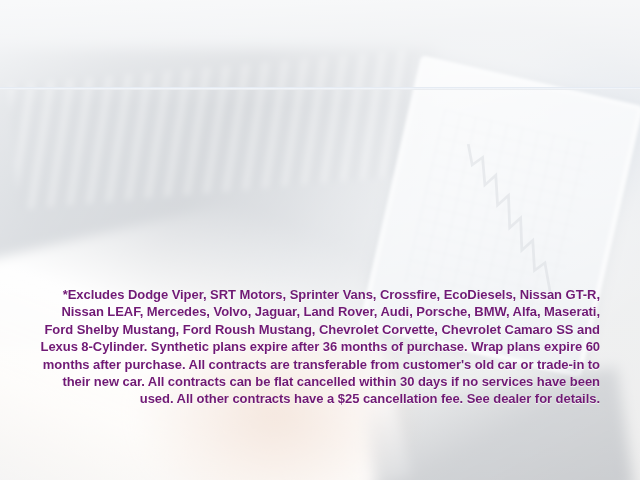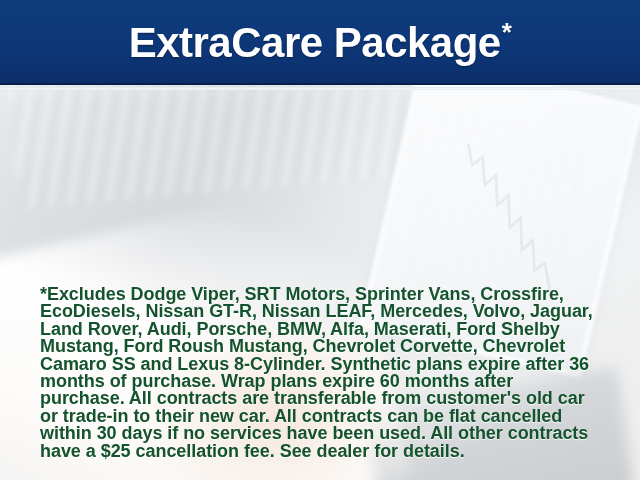--- a/index.html
+++ b/index.html
@@ -229,23 +229,23 @@
     vertical-align: 2px;
     margin-right: 5px;
   }
 
   .disclaimer {
     position: absolute;
     left: 50%;
     transform: translateX(-50%);
     top: 196px;
     width: 560px;
-    text-align: left;
-    color: #14532d;
-    font-size: 18px;
+    text-align: right;
+    color: #701a75;
+    font-size: 13px;
     font-weight: bold;
     line-height: 17.4px;
     letter-spacing: -0.05px;
     text-shadow: 0 1px 1px rgba(255,255,255,0.9);
   }
 </style>
 </head>
 <body>
 
 <div id="promo-card">
@@ -260,23 +260,20 @@
       <svg viewBox="0 0 100 120" preserveAspectRatio="none">
         <polyline points="8,10 14,26 20,18 26,40 32,30 38,54 44,44 50,70 56,60 62,86 68,76 74,100 80,92 88,114" fill="none" stroke="#7b8696" stroke-width="2"></polyline>
       </svg>
     </div>
     <div class="bg-hood"></div>
     <div class="bg-hands"></div>
     <div class="bg-device"></div>
     <div class="bg-veil"></div>
   </div>
 
-  <div class="banner">
-    <div class="banner-title"><span>ExtraCare Package</span><span class="star">*</span></div>
-  </div>
   <div class="banner-underline"></div>
 
   <div class="content">
 
 
     <div class="disclaimer">*Excludes Dodge Viper, SRT Motors, Sprinter Vans, Crossfire, EcoDiesels, Nissan GT-R, Nissan LEAF, Mercedes, Volvo, Jaguar, Land Rover, Audi, Porsche, BMW, Alfa, Maserati, Ford Shelby Mustang, Ford Roush Mustang, Chevrolet Corvette, Chevrolet Camaro SS and Lexus 8-Cylinder. Synthetic plans expire after 36 months of purchase. Wrap plans expire 60 months after purchase. All contracts are transferable from customer's old car or trade-in to their new car. All contracts can be flat cancelled within 30 days if no services have been used. All other contracts have a $25 cancellation fee. See dealer for details.</div>
 
   </div>
 </div>
 

